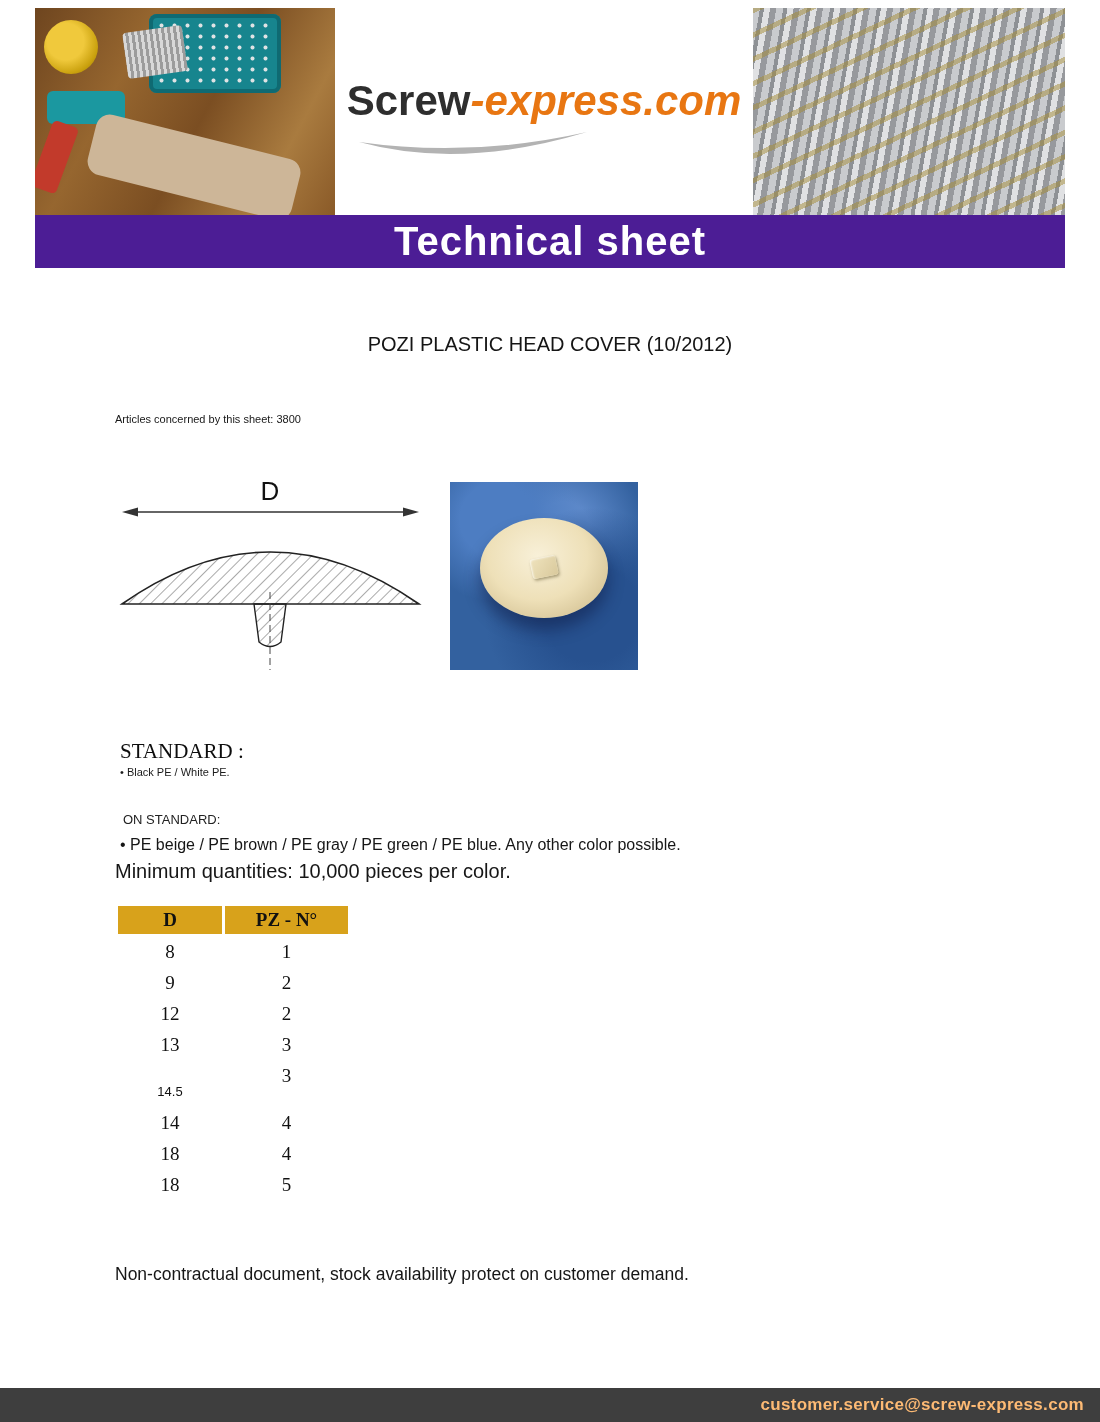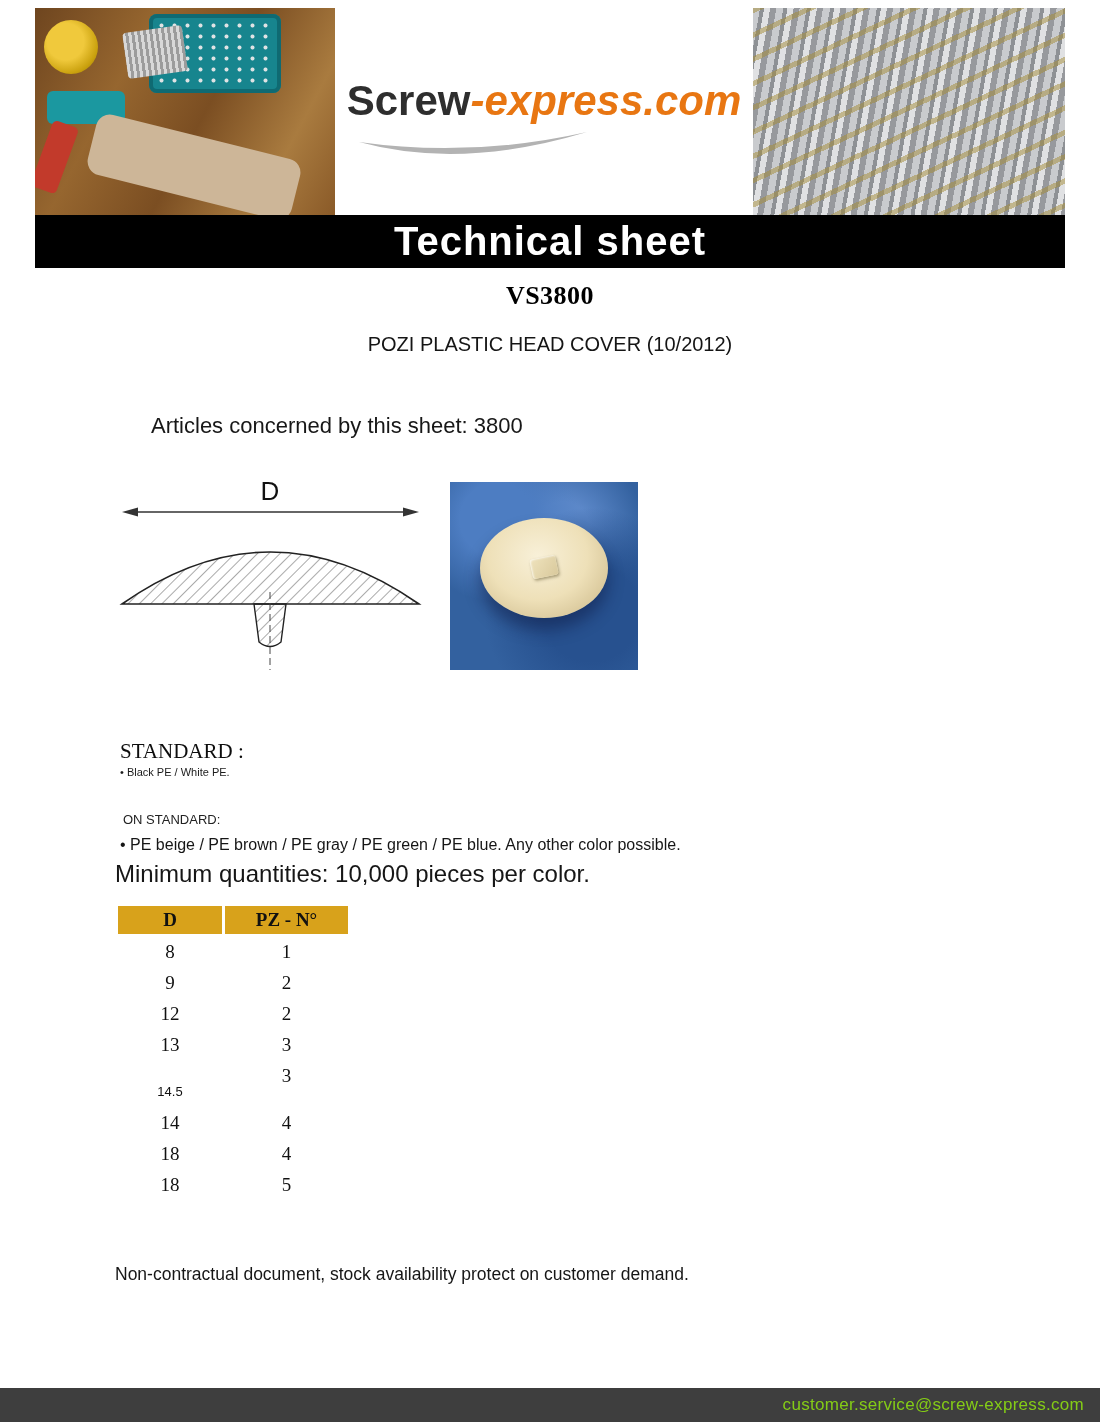--- a/index.html
+++ b/index.html
@@ -27,29 +27,29 @@
         background:repeating-linear-gradient(90deg,#d8d8d8 0 3px,#9c9c9c 3px 6px);}
 
   
   .logo-wrap{position:relative;text-align:left;transform:translateY(-10px);}
   .logo{font-size:42px;font-weight:bold;white-space:nowrap;line-height:1.1;}
   .logo-p1{color:#2e2e2e;}
   .logo-p2{color:#e87612;font-style:italic;}
   .logo-swoosh{position:absolute;left:4px;top:50px;}
 
   
-  .banner{position:absolute;top:215px;left:35px;width:1030px;height:53px;background:#000000;
+  .banner{position:absolute;top:215px;left:35px;width:1030px;height:53px;background:#4c1d95;
           display:flex;align-items:center;justify-content:center;}
   .banner-title{color:#fff;font-weight:bold;font-size:40px;letter-spacing:1px;}
 
   
   .doc-code{position:absolute;top:281px;left:0;width:1100px;text-align:center;
             font-family:"Liberation Serif",serif;font-weight:bold;font-size:26px;color:#000;letter-spacing:.5px;}
   .doc-title{position:absolute;top:333px;left:0;width:1100px;text-align:center;font-size:20px;color:#151515;}
-  .articles{position:absolute;top:413px;left:115px;font-size:22px;color:#171717;margin-left:36px;}
+  .articles{position:absolute;top:413px;left:115px;font-size:11px;color:#171717;}
 
   
   .drawing{position:absolute;top:476px;left:108px;width:325px;height:198px;}
 
   
   .cap-photo{position:absolute;top:482px;left:450px;width:188px;height:188px;overflow:hidden;
         background:
           radial-gradient(circle at 25% 20%, #4d7dc2 0 18%, rgba(0,0,0,0) 40%),
           radial-gradient(circle at 75% 70%, #27518f 0 25%, rgba(0,0,0,0) 55%),
           radial-gradient(circle at 60% 25%, #5c88c9 0 15%, rgba(0,0,0,0) 45%),
@@ -61,40 +61,40 @@
         transform:translate(-50%,-55%) rotate(-12deg);
         background:linear-gradient(135deg,#efe3bd,#d9c99c);
         box-shadow:1px 2px 3px rgba(96,84,40,.5), inset 1px 1px 2px rgba(255,255,255,.7);}
 
   
   .description{position:absolute;top:696px;left:118px;font-size:17.5px;color:#161616;}
   .standard-heading{position:absolute;top:739px;left:120px;font-family:"Liberation Serif",serif;font-size:21px;color:#0d0d0d;}
   .standard-item{position:absolute;top:766px;left:120px;font-size:11px;color:#1b1b1b;}
   .on-request-heading{position:absolute;top:812px;left:123px;font-size:13px;color:#222;}
   .on-request-item{position:absolute;top:836px;left:120px;font-size:16px;color:#161616;}
-  .min-quantities{position:absolute;top:860px;left:115px;font-size:24px;color:#161616;}
+  .min-quantities{position:absolute;top:860px;left:115px;font-size:20px;color:#161616;}
 
   
   .spec-table{position:absolute;top:906px;left:118px;}
   .thead{display:flex;gap:3px;margin-bottom:2px;}
   .thead .cell{background:#d8a21b;height:28px;display:flex;align-items:center;justify-content:center;
         font-family:"Liberation Serif",serif;font-weight:bold;font-size:19px;color:#111;}
   .col-d{width:104px;}
   .col-pz{width:123px;}
   .trow{display:flex;gap:3px;}
   .trow .cell{height:31px;display:flex;align-items:center;justify-content:center;
         font-family:"Liberation Serif",serif;font-size:19px;color:#111;background:#fff;}
   .small-num{font-size:13px !important;font-family:"Liberation Sans",sans-serif !important;margin-top:16px;}
 
   .footnote{position:absolute;top:1264px;left:115px;font-size:17.5px;color:#161616;}
 
   
   .footer{position:absolute;left:0;bottom:0;width:1100px;height:34px;background:#3e3e3e;
           display:flex;align-items:center;justify-content:flex-end;padding-right:16px;box-sizing:border-box;}
-  .footer-email{color:#84cc16;font-weight:normal;font-size:17px;letter-spacing:.3px;text-decoration:none;text-align:right;}
+  .footer-email{color:#fdba74;font-weight:bold;font-size:17px;letter-spacing:.3px;text-decoration:none;text-align:right;}
 </style>
 </head>
 <body>
 
 <div class="page">
 
   <div class="header">
     <div class="photo photo-left">
       <div class="decor decor-tape"></div>
       <div class="decor decor-tray"></div>
@@ -113,21 +113,20 @@
         </svg>
       </div>
     </div>
     <div class="photo photo-right"></div>
   </div>
 
   <div class="banner">
     <div class="banner-title">Technical sheet</div>
   </div>
 
-  <div class="doc-code">VS3800</div>
   <div class="doc-title">POZI PLASTIC HEAD COVER (10/2012)</div>
   <div class="articles">Articles concerned by this sheet: 3800</div>
 
   <svg class="drawing" viewBox="0 0 325 198">
     <defs>
       <pattern id="hatch" width="8" height="8" patternUnits="userSpaceOnUse" patternTransform="rotate(45)">
         <line x1="0" y1="0" x2="0" y2="8" stroke="#555" stroke-width="1"></line>
       </pattern>
     </defs>
 

